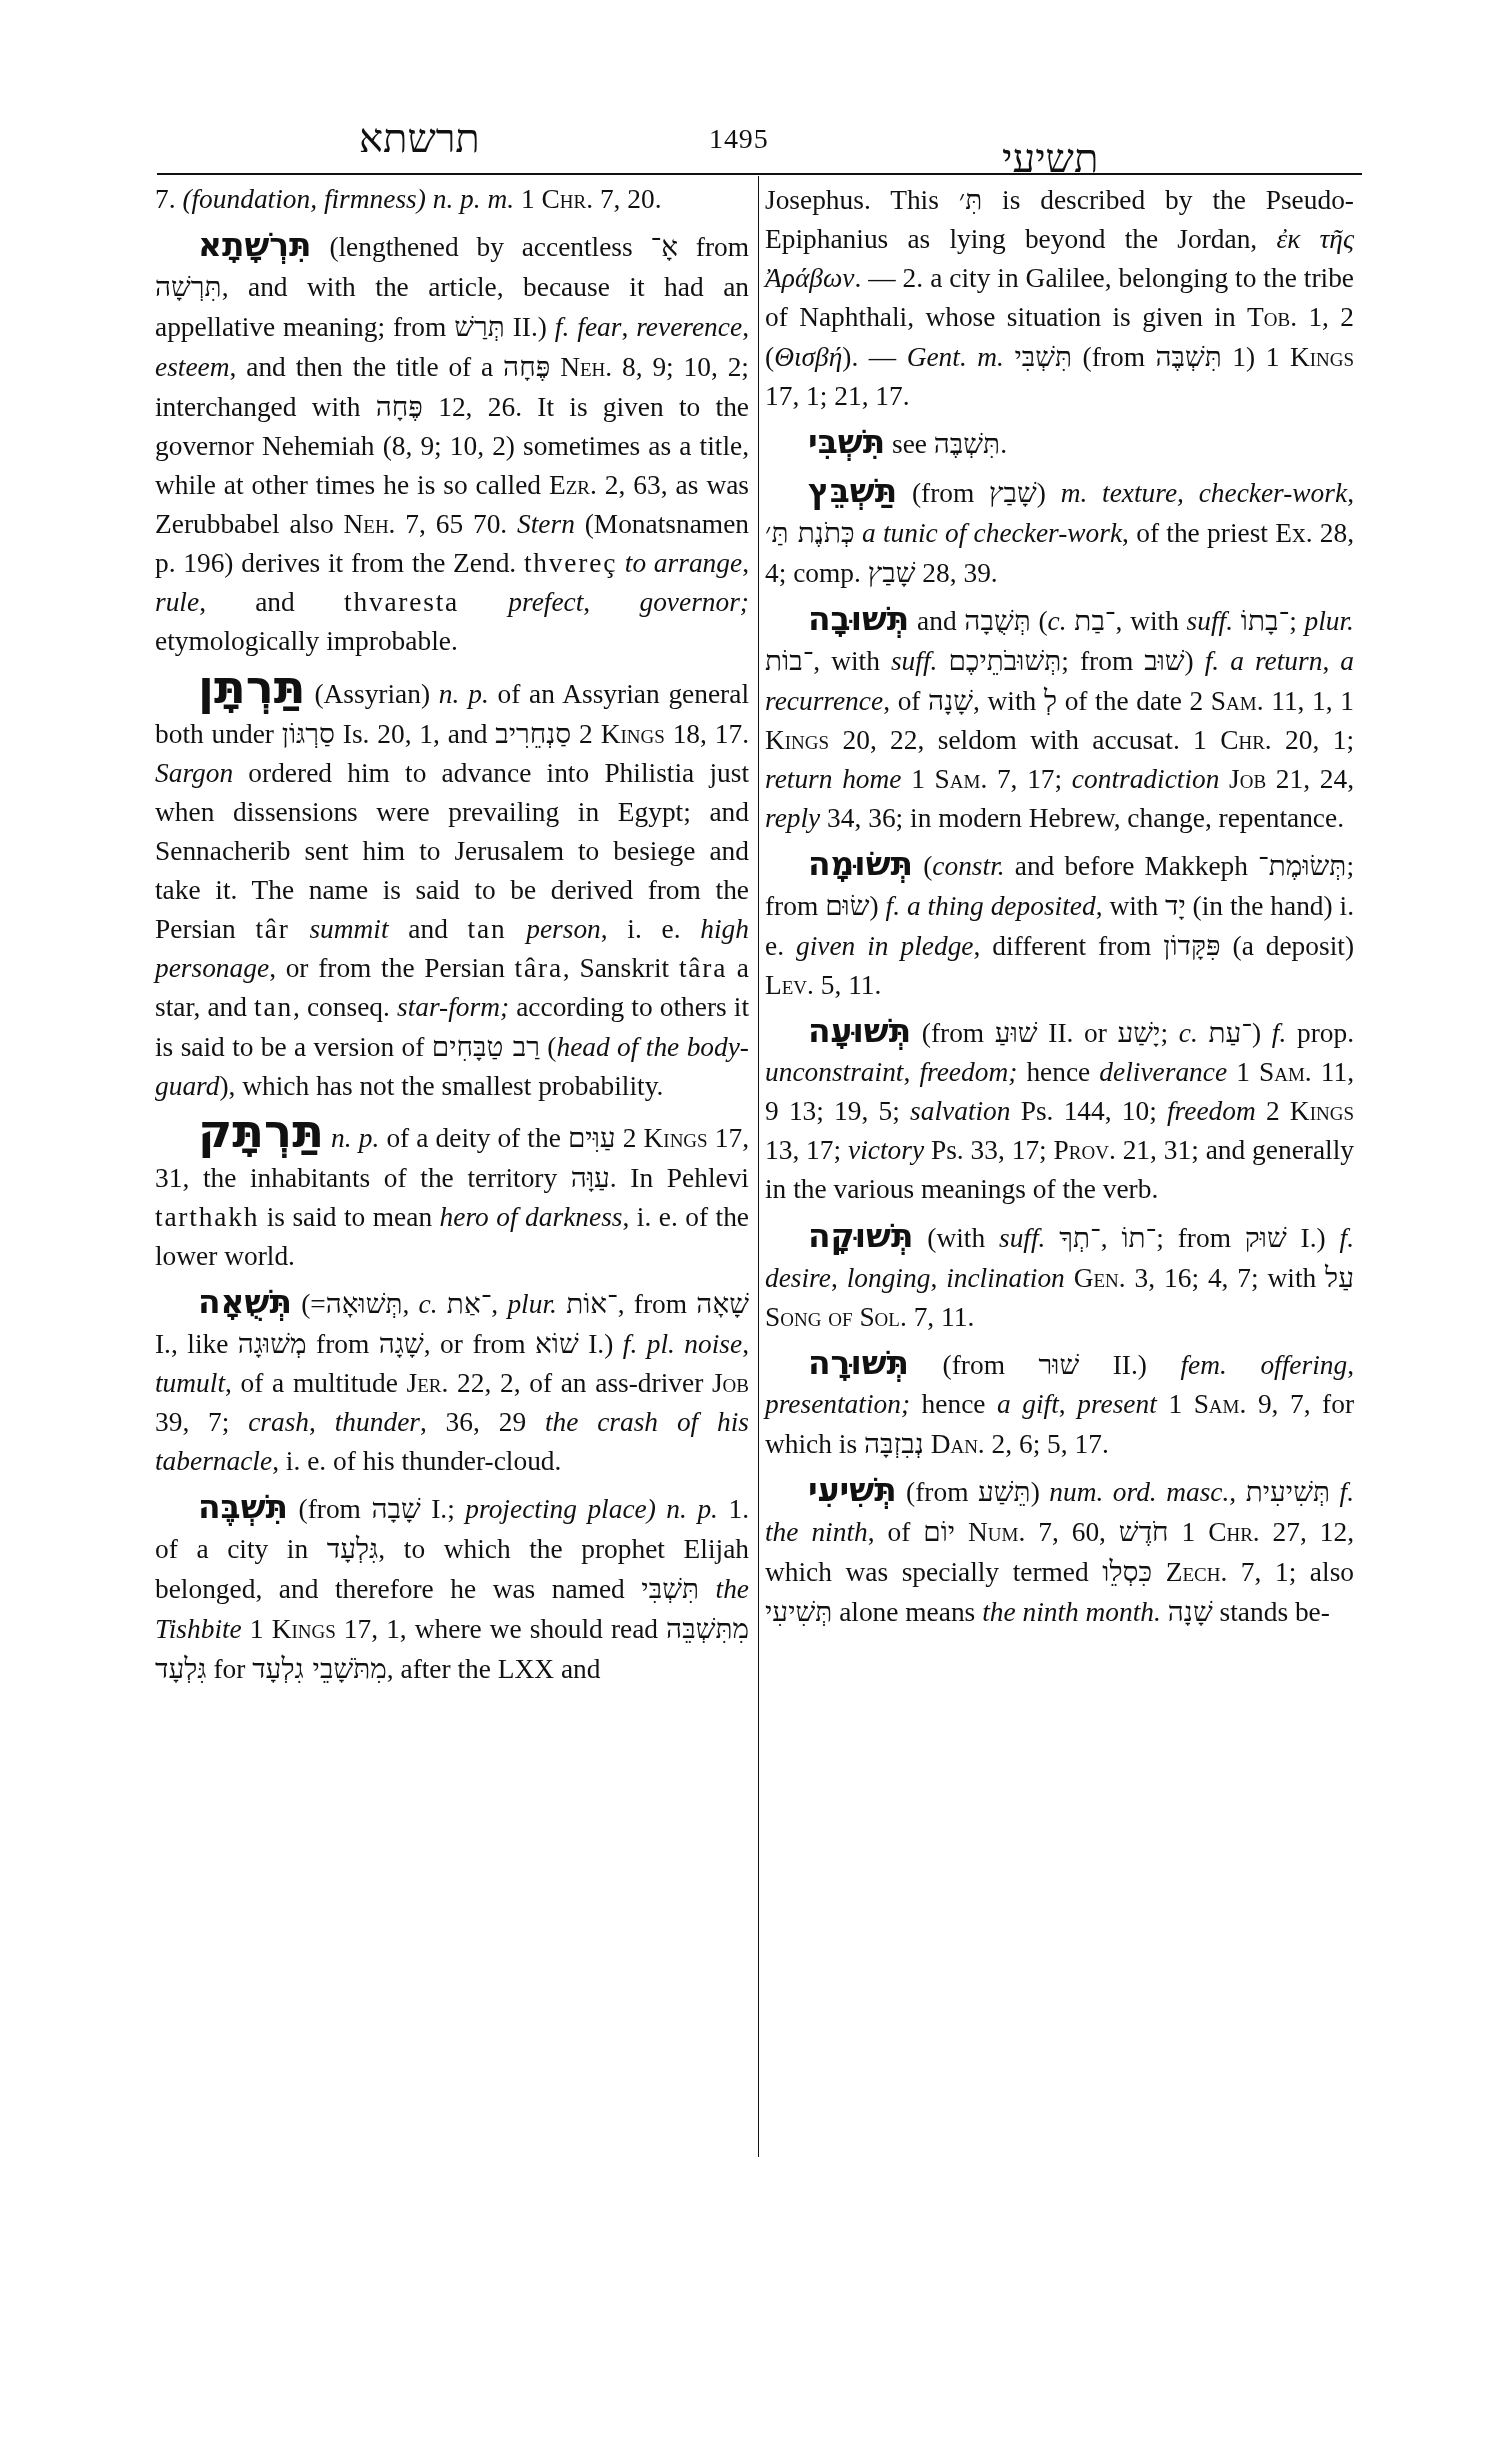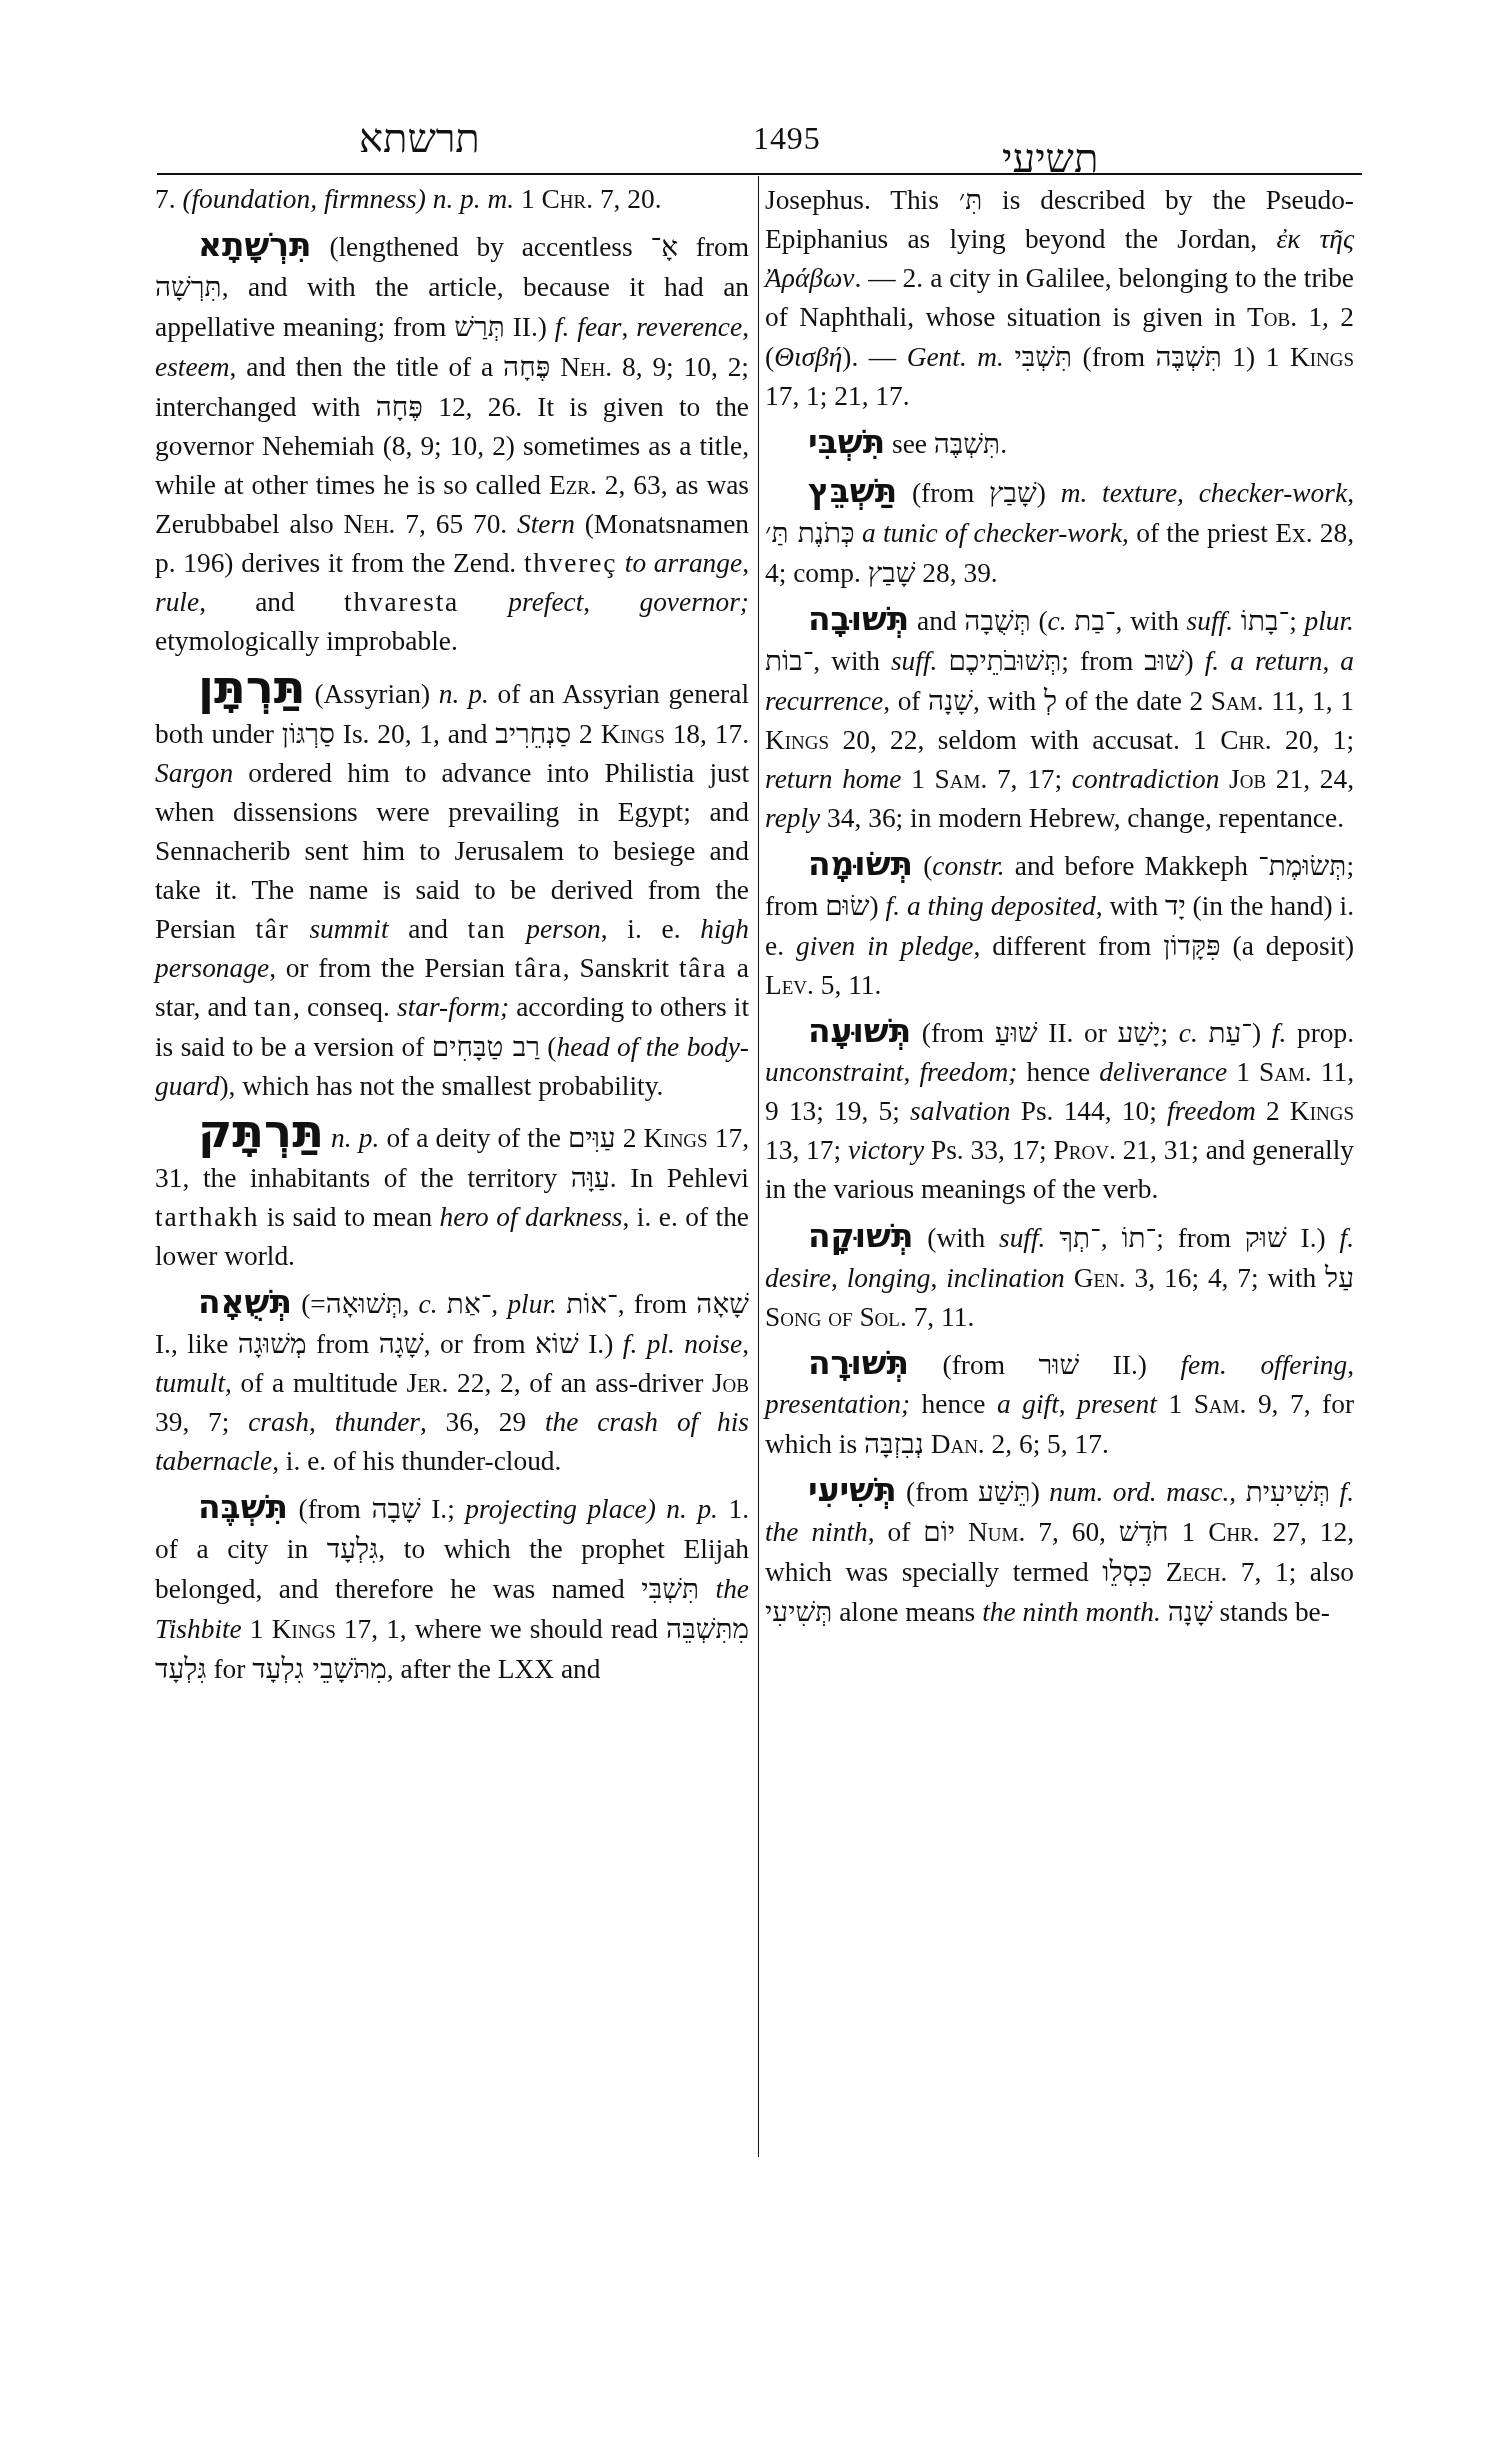--- a/index.html
+++ b/index.html
@@ -1,20 +1,20 @@
 <!DOCTYPE html>
 <html style="font-size:14.4px"><head>
 <meta charset="utf-8">
 <style>
   html, body { margin:0; padding:0; background:#ffffff; }
   body { width:1512px; height:2450px; position:relative; overflow:hidden; color:#111; font-family:"Liberation Serif","DejaVu Serif",serif; }
   .page-header { position:absolute; top:108px; left:157px; width:1205px; height:63px; }
   .hdr { position:absolute; top:7.2px; font-size:40px; line-height:47px; }
   .hdr-left { left:202px; direction:rtl; }
-  .hdr-num { left:596px; font-size:32px; letter-spacing:0.9px; }
+  .hdr-num { left:552px; font-size:28px; letter-spacing:0.9px; }
   .hdr-right { left:845px; direction:rtl;margin-top:20px; }
   .rule { position:absolute; top:173px; left:157px; width:1205px; height:0; border-top:2.2px solid #111; }
   .divider { position:absolute; top:176px; left:758px; width:0; height:1981px; border-left:1.8px solid #111; }
   .col { position:absolute; top:180px; width:594px; font-size:27.4px; line-height:39px; text-align:justify; hyphens:manual; }
   .col-left { left:155px; }
   .col-right { left:765px; width:589px; }
   .entry { margin:0 0 6.3px 0; }
   .entry.indent { text-indent:43px; }
   .he { font-family:"DejaVu Serif",serif; font-size:1.02em; }
   .head-he { font-family:"DejaVu Sans",sans-serif; font-weight:bold; font-size:1.2em; }

